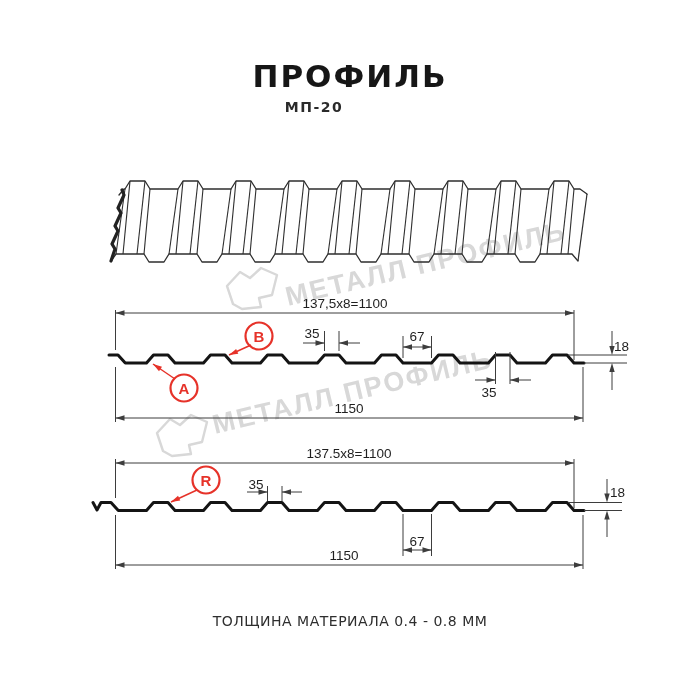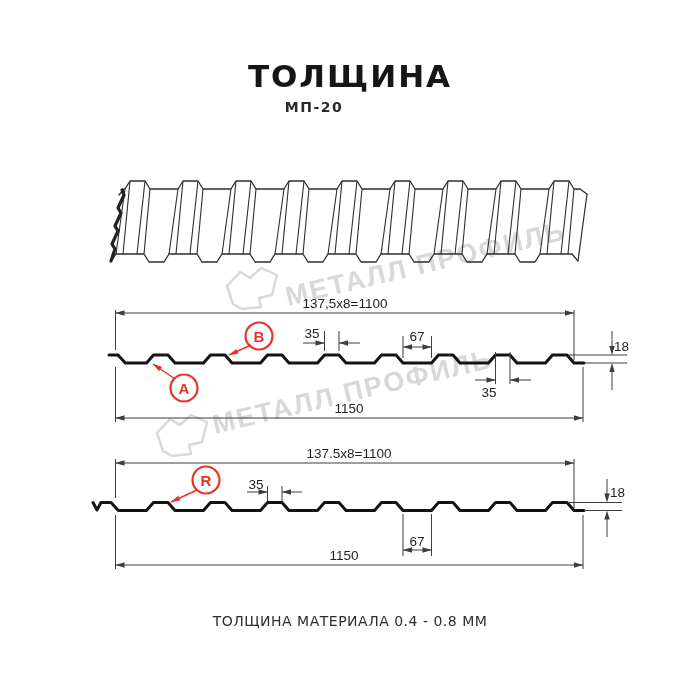--- a/index.html
+++ b/index.html
@@ -11,21 +11,21 @@
          font-size:14px;font-weight:bold;letter-spacing:1.5px;color:#2a2a2a;}
   .footer{position:absolute;top:613px;left:0;width:700px;text-align:center;
          font-size:14px;font-weight:normal;letter-spacing:0.5px;color:#2e2e2e;}
   svg{position:absolute;top:0;left:0;}
   svg text{font-family:"Liberation Sans",sans-serif;}
 </style>
 </head>
 <body>
 
 <div class="stage">
-  <div class="title">ТОЛЩИНА</div>
+  <div class="title">ПРОФИЛЬ</div>
   <div class="subtitle">МП-20</div>
   <svg id="tech-drawing" width="700" height="700" viewBox="0 0 700 700">
       <g>
         <path d="M8 38 L2 20 L15 6 L25 12 L36 2 L52 9 L47 29 L34 32 L36 41 L17 43 Z" fill="none" stroke="#d8d8d8" stroke-width="2.4" stroke-linejoin="round" transform="translate(225 266)"></path>
         <text font-size="27" font-weight="bold" letter-spacing="2" fill="#d8d8d8" transform="translate(288 306) rotate(-13.5)">МЕТАЛЛ ПРОФИЛЬ</text>
       </g>
       <g>
         <path d="M8 38 L2 20 L15 6 L25 12 L36 2 L52 9 L47 29 L34 32 L36 41 L17 43 Z" fill="none" stroke="#d8d8d8" stroke-width="2.4" stroke-linejoin="round" transform="translate(155 413)"></path>
         <text font-size="27" font-weight="bold" letter-spacing="2" fill="#d8d8d8" transform="translate(215 434) rotate(-13.5)">МЕТАЛЛ ПРОФИЛЬ</text>
       </g>

